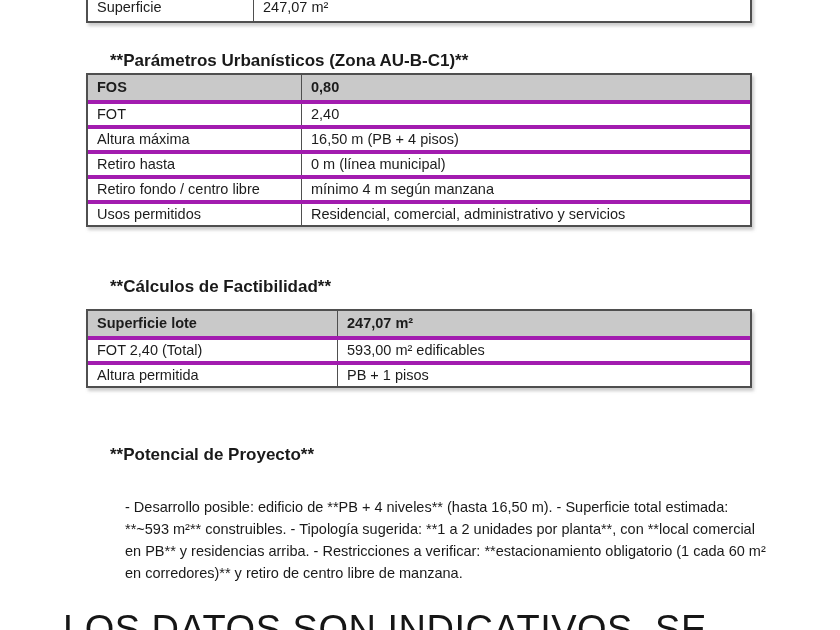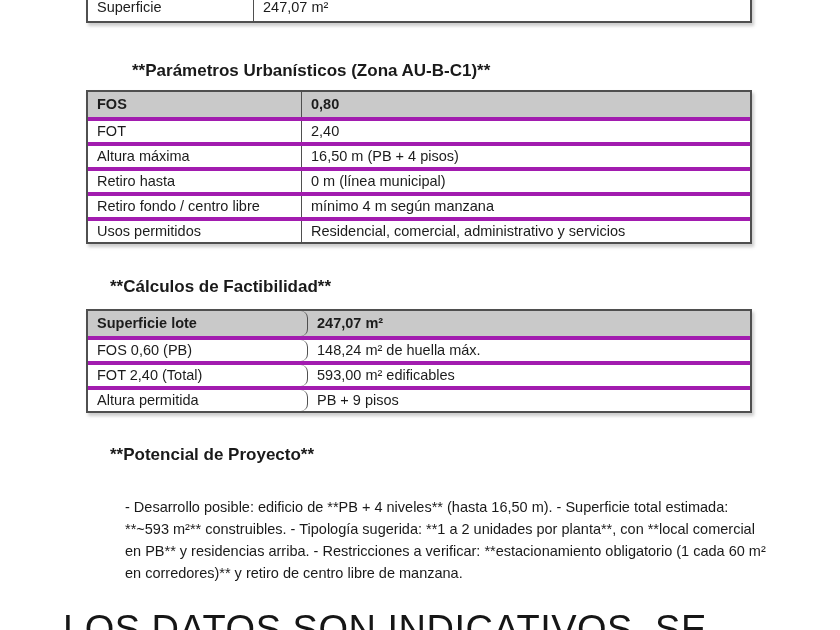--- a/index.html
+++ b/index.html
@@ -41,37 +41,37 @@
     box-sizing: border-box;
   }
   .td.left { border-right: 1px solid #4f4f4f; flex: 0 0 auto; }
   .td.right { flex: 1 1 auto; }
 
   
   .tbl-top  { top: -6px; height: 29px; border-top: none; }
   .tbl-top .tr { height: 27px; }
   .tbl-top .td.left { width: 166px; }
 
-  .tbl-params { top: 90px; }
+  .tbl-params { top: 73px; }
   .tbl-params .td.left { width: 214px; }
 
   .tbl-feas { top: 309px; }
-  .tbl-feas .td.left { width: 220px; border-radius: 7px; }
+  .tbl-feas .td.left { width: 250px; }
 
   
   .heading {
     position: absolute;
     left: 110px;
     margin: 0;
     font-size: 17px;
     font-weight: 700;
     white-space: nowrap;
     color: #1a1a1a;
   }
-  .heading-params { top: 61px; margin-left: 22px; }
+  .heading-params { top: 51px; }
   .heading-feas   { top: 277px; }
   .heading-pot    { top: 445px; text-align: right; }
 
   
   .bodytext {
     position: absolute;
     left: 110px;
     top: 481px;
     width: 650px;
     margin: 15px;
@@ -133,30 +133,26 @@
 </div>
 
 <h2 class="heading heading-feas">**Cálculos de Factibilidad**</h2>
 
 <div class="tbl tbl-feas">
   <div class="tr th">
     <div class="td left">Superficie lote</div>
     <div class="td right">247,07 m²</div>
   </div>
   <div class="tr">
-    <div class="td left">FOS 0,60 (PB)</div>
-    <div class="td right">148,24 m² de huella máx.</div>
-  </div>
-  <div class="tr">
     <div class="td left">FOT 2,40 (Total)</div>
     <div class="td right">593,00 m² edificables</div>
   </div>
   <div class="tr">
     <div class="td left">Altura permitida</div>
-    <div class="td right">PB + 9 pisos</div>
+    <div class="td right">PB + 1 pisos</div>
   </div>
 </div>
 
 <h2 class="heading heading-pot">**Potencial de Proyecto**</h2>
 
 <p class="bodytext">- Desarrollo posible: edificio de **PB + 4 niveles** (hasta 16,50 m). - Superficie total estimada: **~593 m²** construibles. - Tipología sugerida: **1 a 2 unidades por planta**, con **local comercial en PB** y residencias arriba. - Restricciones a verificar: **estacionamiento obligatorio (1 cada 60 m² en corredores)** y retiro de centro libre de manzana.</p>
 
 <div class="banner">LOS DATOS SON INDICATIVOS. SE</div>
 
 </body></html>

